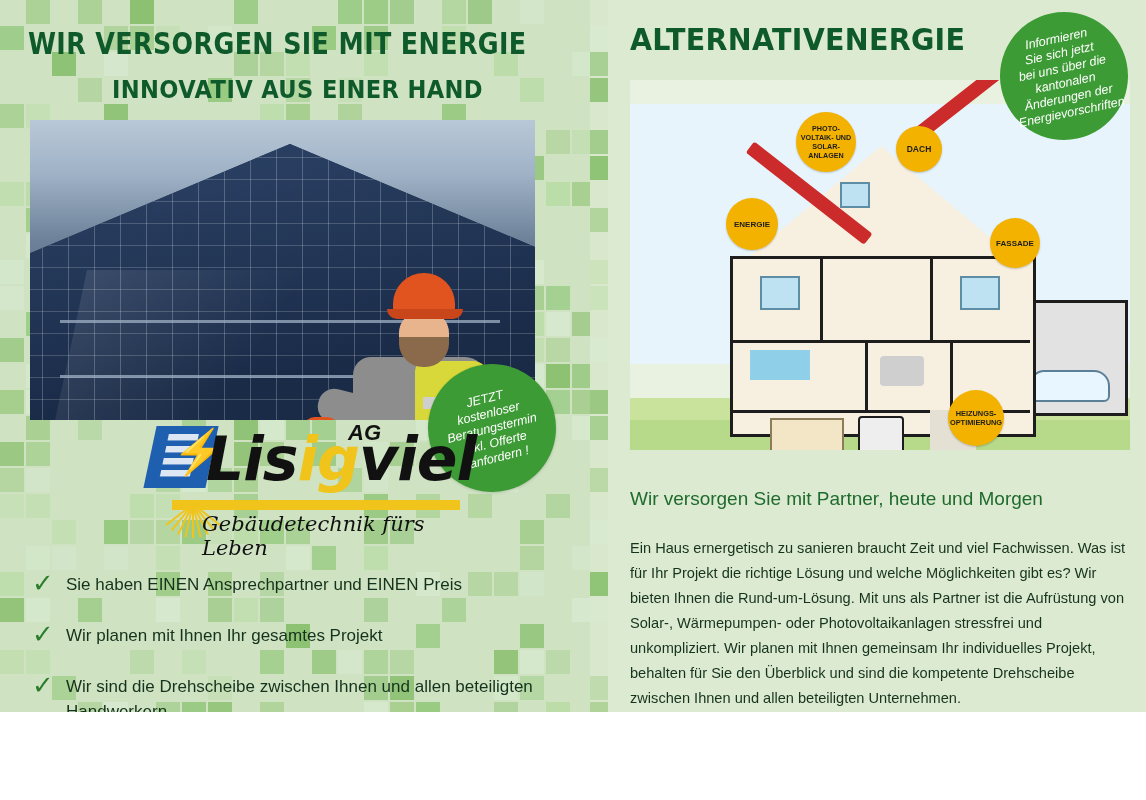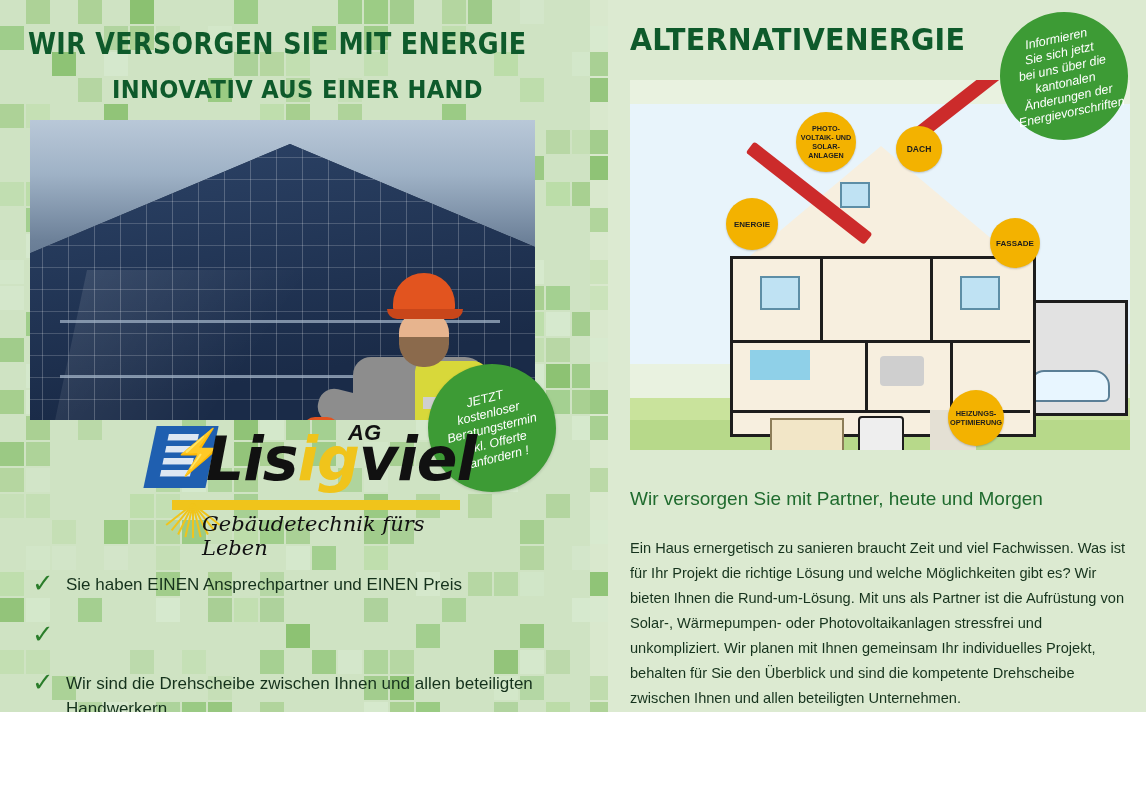--- a/index.html
+++ b/index.html
@@ -789,20 +789,21 @@
       <div class="logo-claim">Gebäudetechnik fürs Leben</div>
     </div>
 
     <div class="checklist" id="checklist">
         <div class="check-row">
           <div class="check-mark">✓</div>
           <div class="check-text">Sie haben EINEN Ansprechpartner und EINEN Preis</div>
         </div>
         <div class="check-row">
           <div class="check-mark">✓</div>
+          <div class="check-text">Wir planen mit Ihnen Ihr gesamtes Projekt</div>
         </div>
         <div class="check-row">
           <div class="check-mark">✓</div>
           <div class="check-text">Wir sind die Drehscheibe zwischen Ihnen und allen beteiligten Handwerkern</div>
         </div>
       </div>
   </div>
 
   <div class="right-panel">
     <div class="mosaic" id="mosaic-right">

